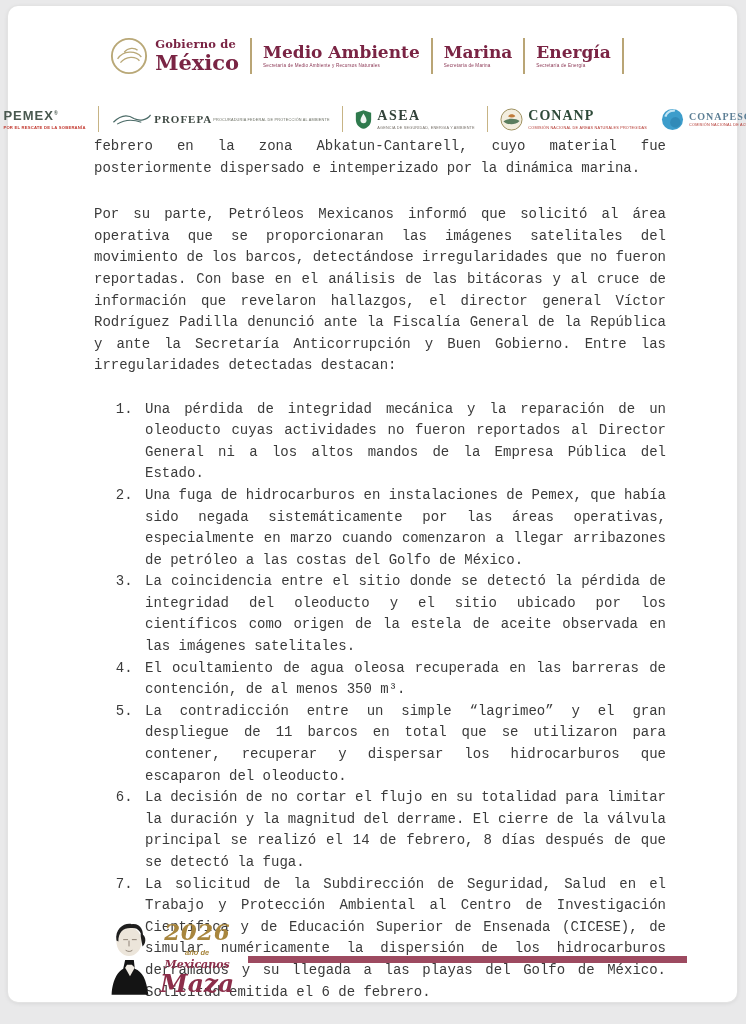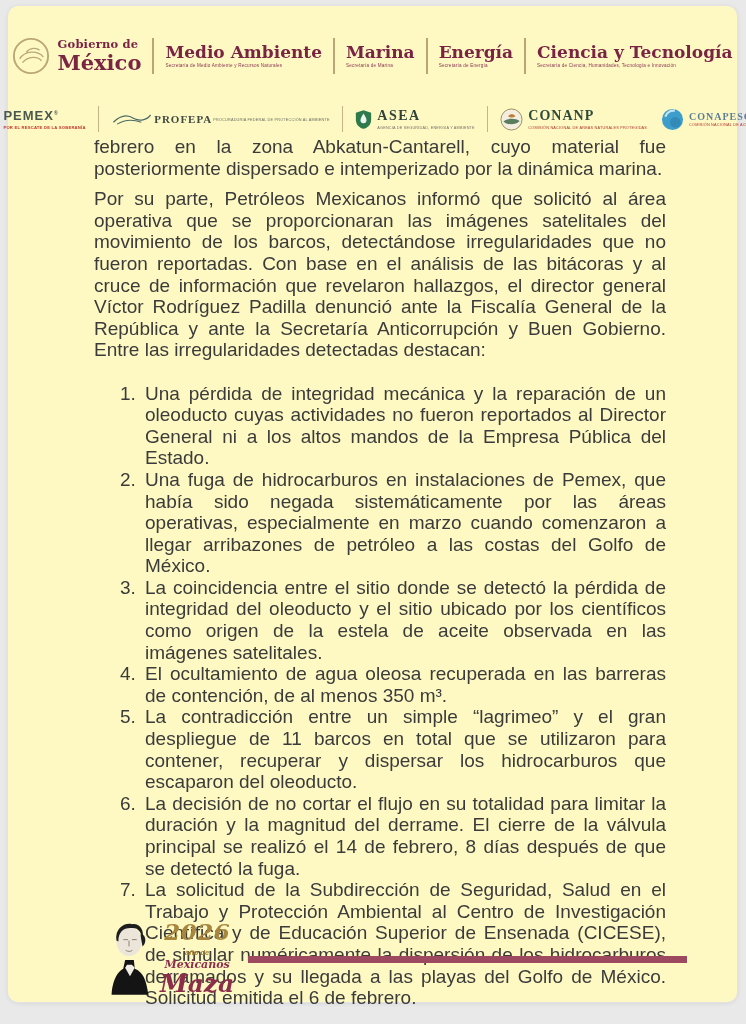--- a/index.html
+++ b/index.html
@@ -5,21 +5,21 @@
   * { margin:0; padding:0; box-sizing:border-box; }
   html,body { width:746px; height:1024px; }
   body {
     background:#e9e9ea;
     font-family:"Liberation Sans", sans-serif;
     position:relative;
     overflow:hidden;
   }
   .page {
     position:absolute; left:8px; top:6px; width:729px; height:996px;
-    background:#fef9c3; border-radius:10px;
+    background:#ffffff; border-radius:10px;
     box-shadow:0 0 0 1px #e3e3e3, 0 1px 5px rgba(0,0,0,.10);
   }
 
   
   .gov-header {
     position:absolute; top:31px; left:0; right:0;
     display:flex; justify-content:center; align-items:center;
   }
   .gov-block { display:flex; align-items:center; gap:7px; }
   .eagle { width:38px; height:38px; flex:0 0 auto; }
@@ -55,24 +55,25 @@
   .asea-cap { color:#77716a; }
   .conanp-name { font-size:14px; color:#2e4a39; letter-spacing:1px; }
   .conanp-cap { color:#b3362f; }
   .conapesca-name { font-size:10px; color:#5d7f95; letter-spacing:1px; }
   .conapesca-cap { color:#b3362f; }
   .reg { font-size:5px; vertical-align:super; color:#49584f; }
 
   
   .doc-body {
     position:absolute; top:130px; left:86px; right:71px;
-    font-size:19px; line-height:21.6px; color:#3b3b3b;
+    font-size:14px; line-height:21.6px; color:#3b3b3b;
     text-align:justify;
-  }
-  .doc-body p.gap { margin-top:9px; }
+    font-family:Liberation Mono, monospace;
+  }
+  .doc-body p.gap { margin-top:25px; }
   .doc-body ol { margin-top:21.6px; padding-left:47px; }
   .doc-body li { padding-left:4px; text-align:justify; }
 
   
   .footer {
     position:absolute; left:92px; right:50px; top:912px; height:80px;
     display:flex; align-items:center;
   }
   .portrait { width:58px; height:78px; flex:0 0 auto; }
   .maza-block { display:flex; flex-direction:column; align-items:center; line-height:1; margin-left:2px; flex:0 0 auto;font-style:italic; }
@@ -111,24 +112,20 @@
       <div class="m-cap">Secretaría de Marina</div>
     </div>
 
     <div class="vsep"></div>
     <div class="ministry">
       <div class="m-name">Energía</div>
       <div class="m-cap">Secretaría de Energía</div>
     </div>
 
     <div class="vsep"></div>
-    <div class="ministry">
-      <div class="m-name">Ciencia y Tecnología</div>
-      <div class="m-cap">Secretaría de Ciencia, Humanidades, Tecnología e Innovación</div>
-    </div>
   </div>
 
   <div class="agency-row">
     <div class="asep"></div>
 
     <div class="agency">
       <svg width="17" height="22" viewBox="0 0 20 24">
         <path d="M10 1 C5 7 2 11 2 15 a8 8.5 0 0 0 16 0 C18 11 15 7 10 1Z" fill="#cf3a32"></path>
         <path d="M6.5 9.5 C9 13 12.5 14 16 12.5" stroke="#ffffff" stroke-width="1.6" fill="none"></path>
       </svg>

